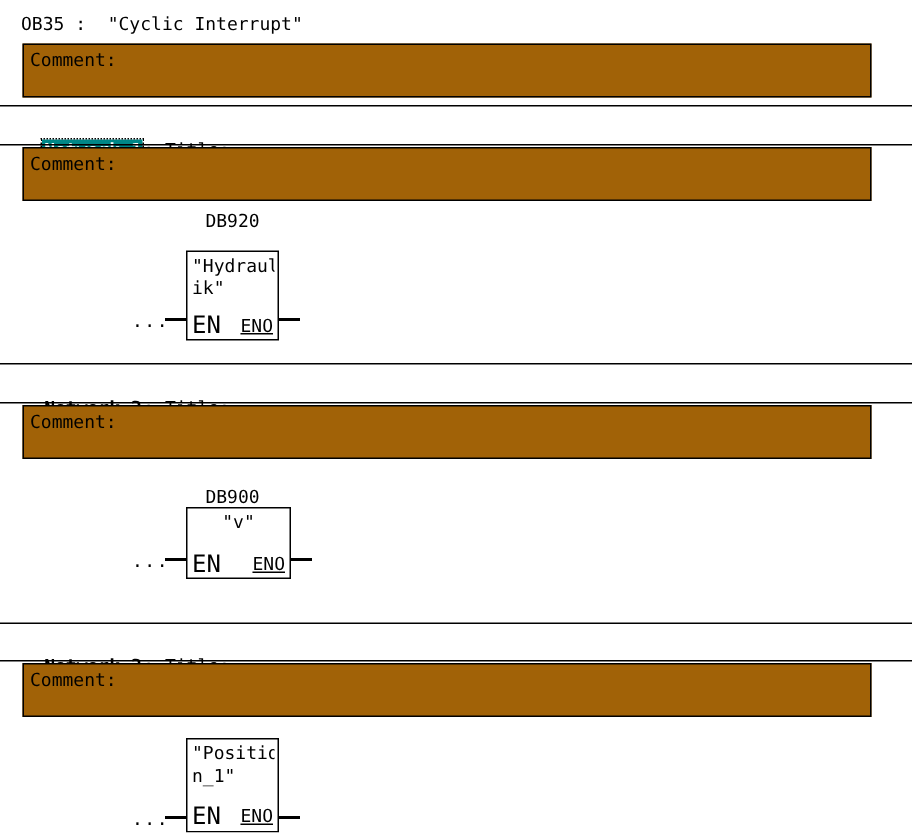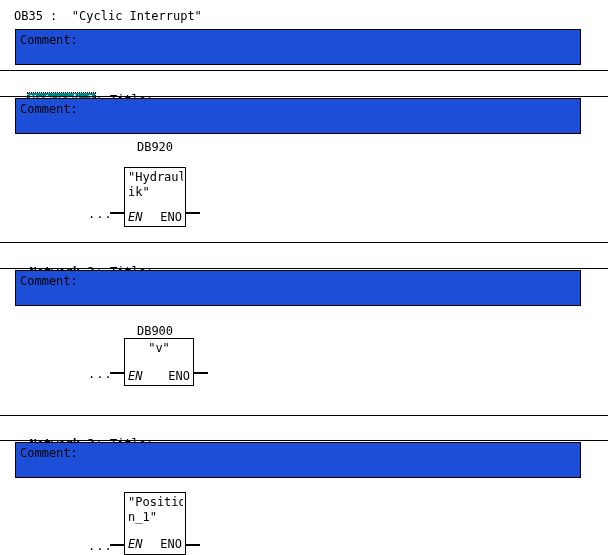--- a/index.html
+++ b/index.html
@@ -26,21 +26,21 @@
     font-size: 12px;
     white-space: pre;
     line-height: 14px;
   }
 
   
   .comment-box {
     position: absolute;
     left: 15px;
     width: 566px;
-    background: #1d4ed8;
+    background: #a16207;
     border: 1px solid #000000;
     box-sizing: border-box;
   }
   .comment-box .comment-text {
     position: absolute;
     left: 4px;
     top: 3px;
     font-size: 12px;
     white-space: pre;
     line-height: 14px;
@@ -112,32 +112,32 @@
   }
   .fb-name.center {
     left: 0;
     right: 0;
     text-align: center;
   }
   .fb-en {
     position: absolute;
     left: 3px;
     bottom: 2px;
-    font-size: 12px;
-    line-height: 14px;
-    white-space: pre;
-    font-style: italic;
+    font-size: 16px;
+    line-height: 14px;
+    white-space: pre;
   }
   .fb-eno {
     position: absolute;
     right: 3px;
     bottom: 2px;
     font-size: 12px;
     line-height: 14px;
     white-space: pre;
+    text-decoration: underline;
   }
   .dots {
     position: absolute;
     font-size: 12px;
     line-height: 14px;
     white-space: pre;
     letter-spacing: 1px;
   }
   .wire {
     position: absolute;

